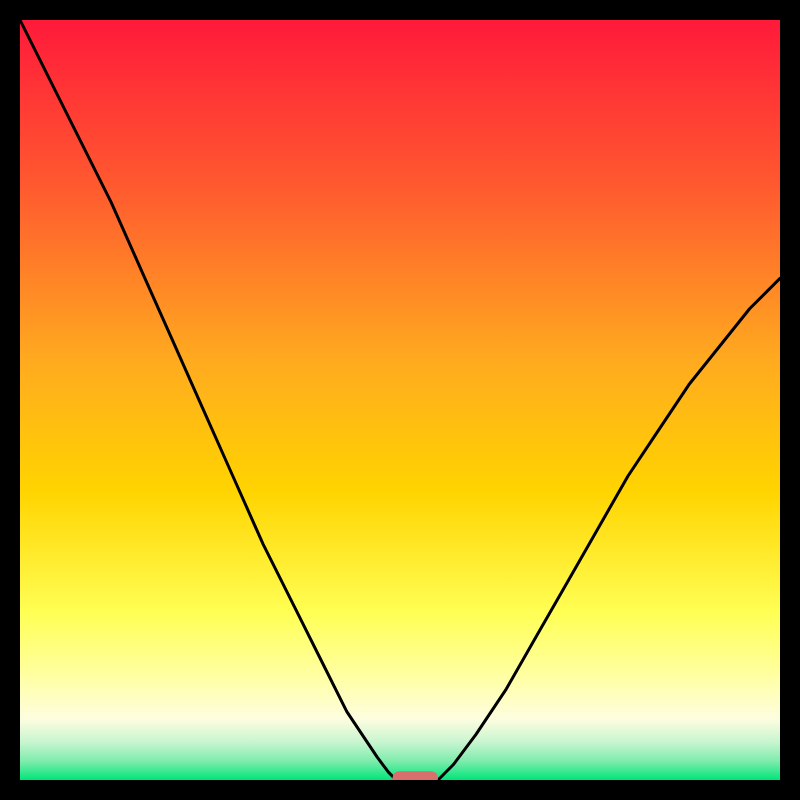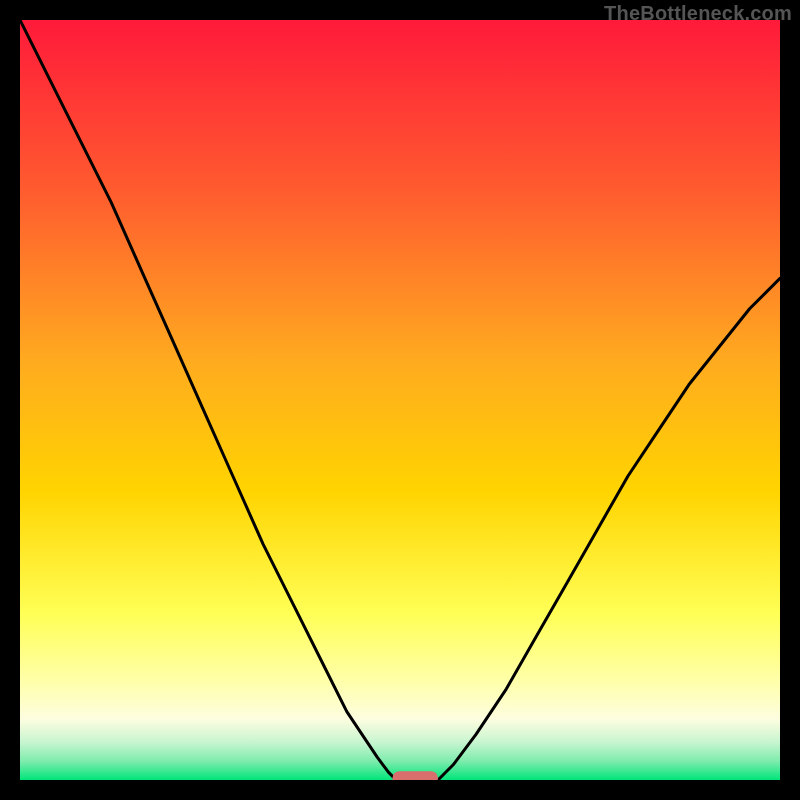--- a/index.html
+++ b/index.html
@@ -65,14 +65,13 @@
       <rect x="0" y="0" width="760" height="760" fill="url(#bg-grad)"></rect>
       <g id="curve-group">
           <path d="M0.00 0.00 L30.40 60.80 L60.80 121.60 L91.20 182.40 L121.60 250.80 L152.00 319.20 L182.40 387.60 L212.80 456.00 L243.20 524.40 L273.60 585.20 L304.00 646.00 L326.80 691.60 L342.00 714.40 L357.20 737.20 L368.60 752.40 L376.20 760.00 L376.20 760.00 L418.00 760.00 L418.00 760.00 L433.20 744.80 L456.00 714.40 L486.40 668.80 L516.80 615.60 L547.20 562.40 L577.60 509.20 L608.00 456.00 L638.40 410.40 L668.80 364.80 L699.20 326.80 L729.60 288.80 L760.00 258.40" fill="none" stroke="#000000" stroke-width="3" stroke-linejoin="round" stroke-linecap="round"></path>
         </g>
       <g id="marker-group">
           <rect x="372.40" y="751.16" width="45.60" height="13.68" rx="6.84" fill="#d96f6d"></rect>
         </g>
     </svg>
   </div>
 
-  <div class="watermark">TheBottleneck.com</div>
 </div>
 
 </body></html>

